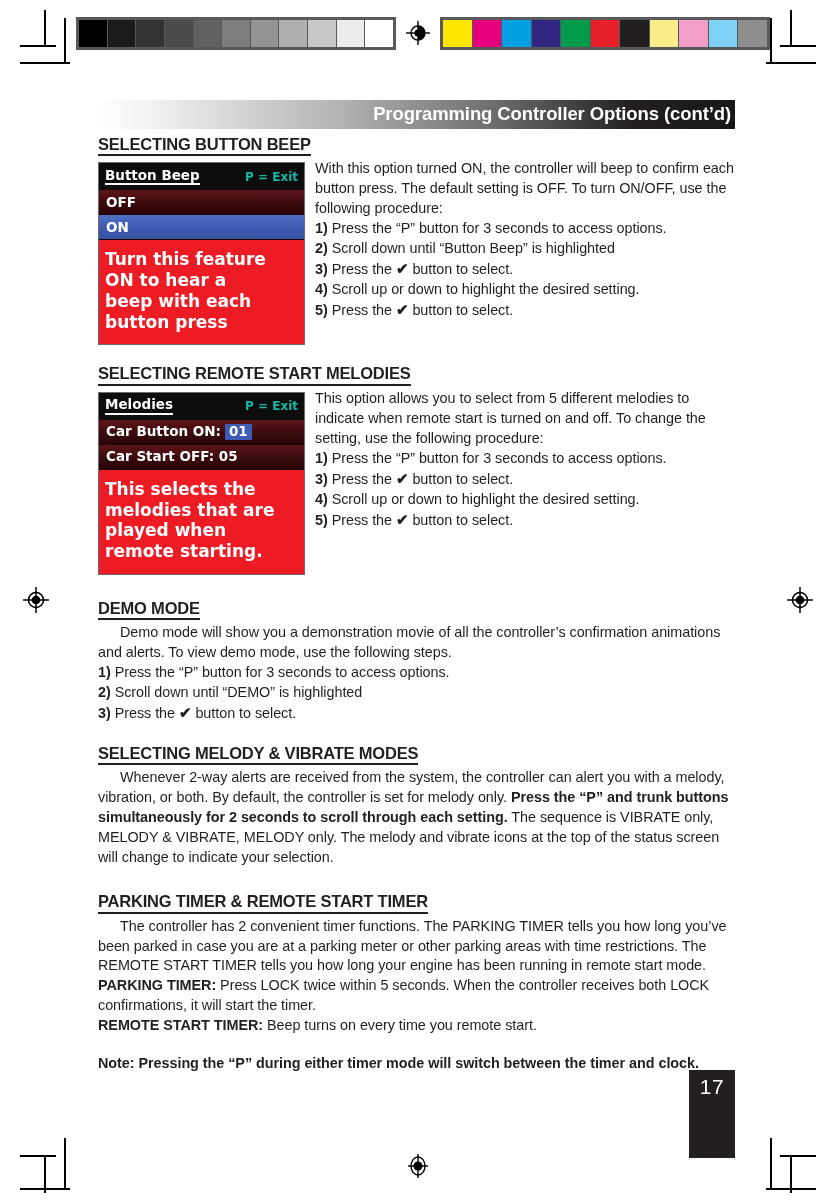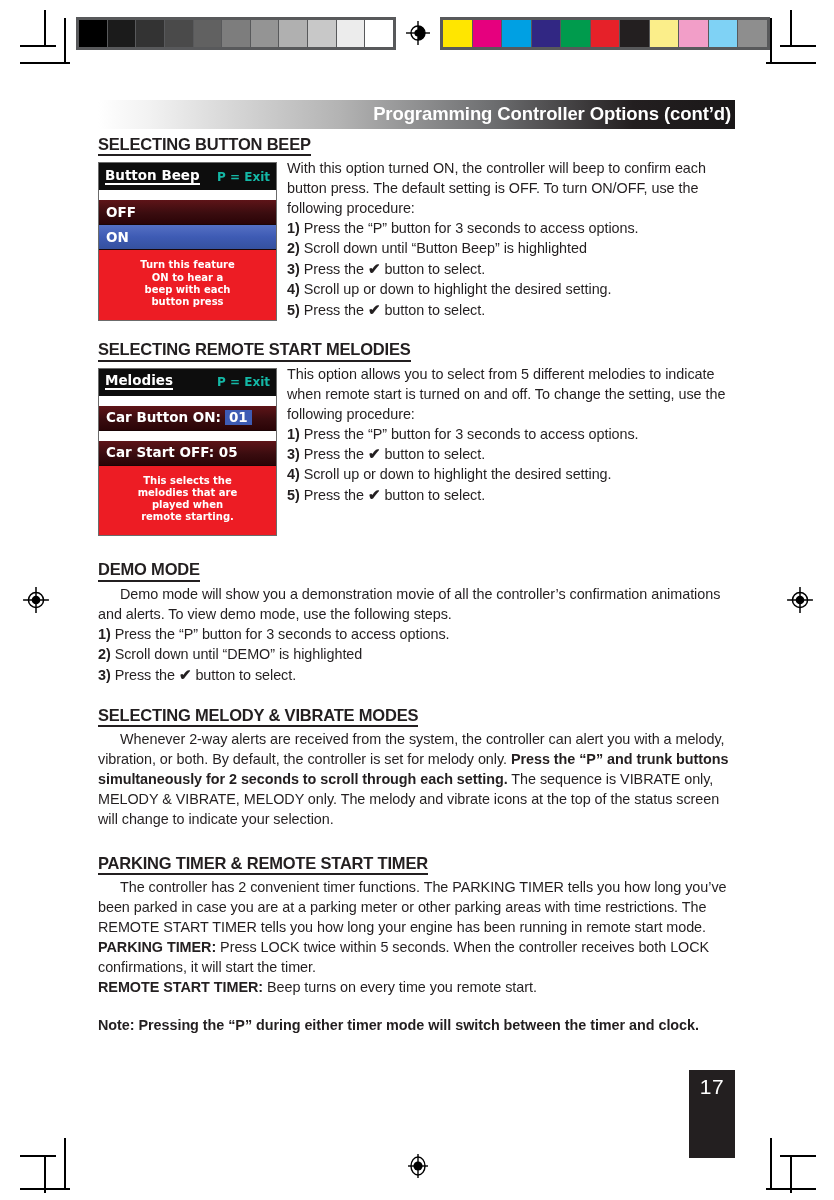--- a/index.html
+++ b/index.html
@@ -86,21 +86,21 @@
     letter-spacing: -0.05px;
   }
   p.body.indent { text-indent: 22px; }
   .b { font-weight: bold; }
   .chk { font-weight: bold; font-size: 15px; }
 
   
   .row { overflow: hidden; }
   .lcd {
     float: left;
-    width: 179px;
+    width: 207px;
     margin: 3px 10px 4px 0;
     border: 1px solid #6b6b6b;
     box-sizing: border-box;
     font-family: "DejaVu Sans", sans-serif;
     line-height: 1;
     user-select: none;
   }
   .lcd .lcd-head {
     background: #0d0d0d;
     height: 27px;
@@ -134,37 +134,35 @@
     padding: 0 7px;
     box-sizing: border-box;
     color: #ffffff;
     font-size: 13.5px;
     font-weight: bold;
     border-bottom: 1px solid #1a0506;
     white-space: nowrap;
   }
   .lcd .lcd-opt.dark {
     background: linear-gradient(to bottom, #5e1418 0%, #3a0c0f 55%, #2a0407 100%);
-    margin-top: 10px;
   }
   .lcd .lcd-opt.blue {
     background: linear-gradient(to bottom, #5570c4 0%, #3e5bb4 50%, #35519f 100%);
   }
   .lcd .lcd-opt .val-hl {
     background: #3e5bb4;
     color: #ffffff;
     padding: 1px 4px;
     margin-left: 4px;
   }
   .lcd .lcd-desc {
     background: #ed1c24;
     color: #ffffff;
-    font-size: 10px;
-    font-weight: bold;
-    text-align: center;
+    font-size: 17px;
+    font-weight: bold;
     padding: 9px 6px 12px 6px;
     line-height: 1.22;
   }
   .lcd .lcd-desc .ln { display: block; }
 
   
   #page-number {
     position: absolute;
     left: 689px;
     top: 1070px;

